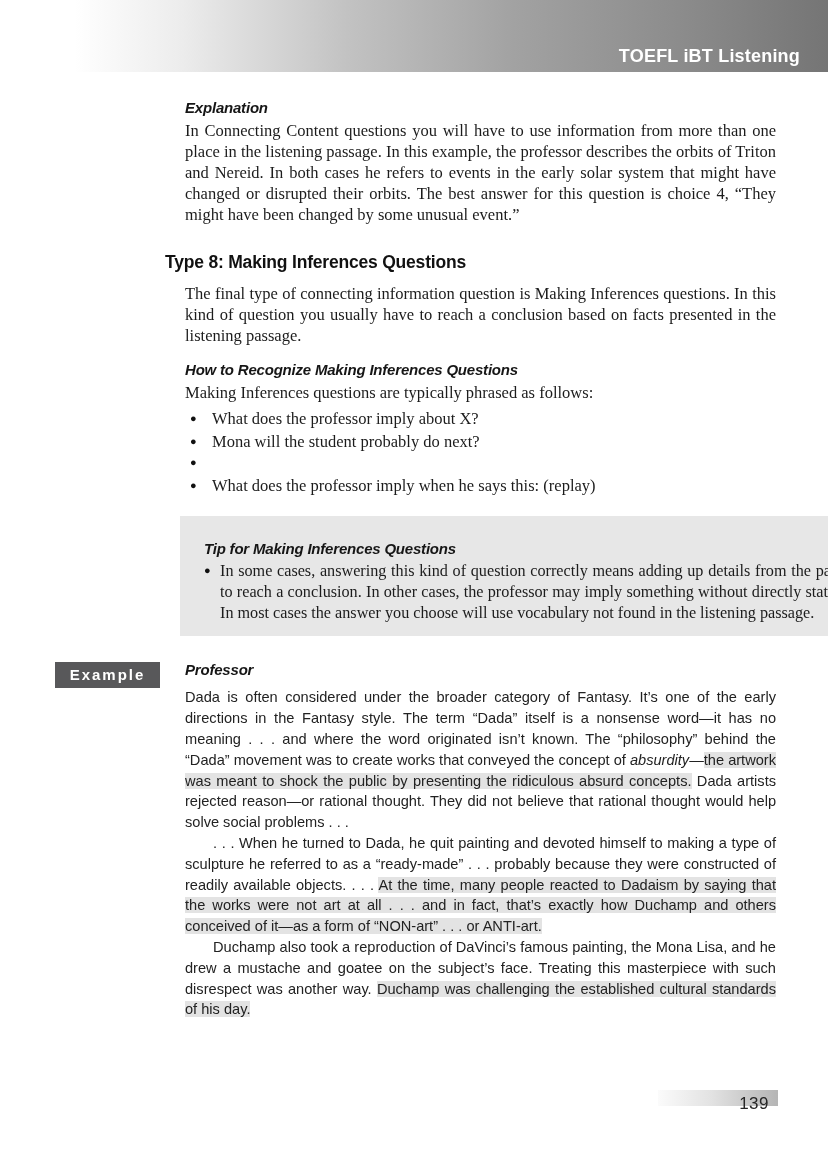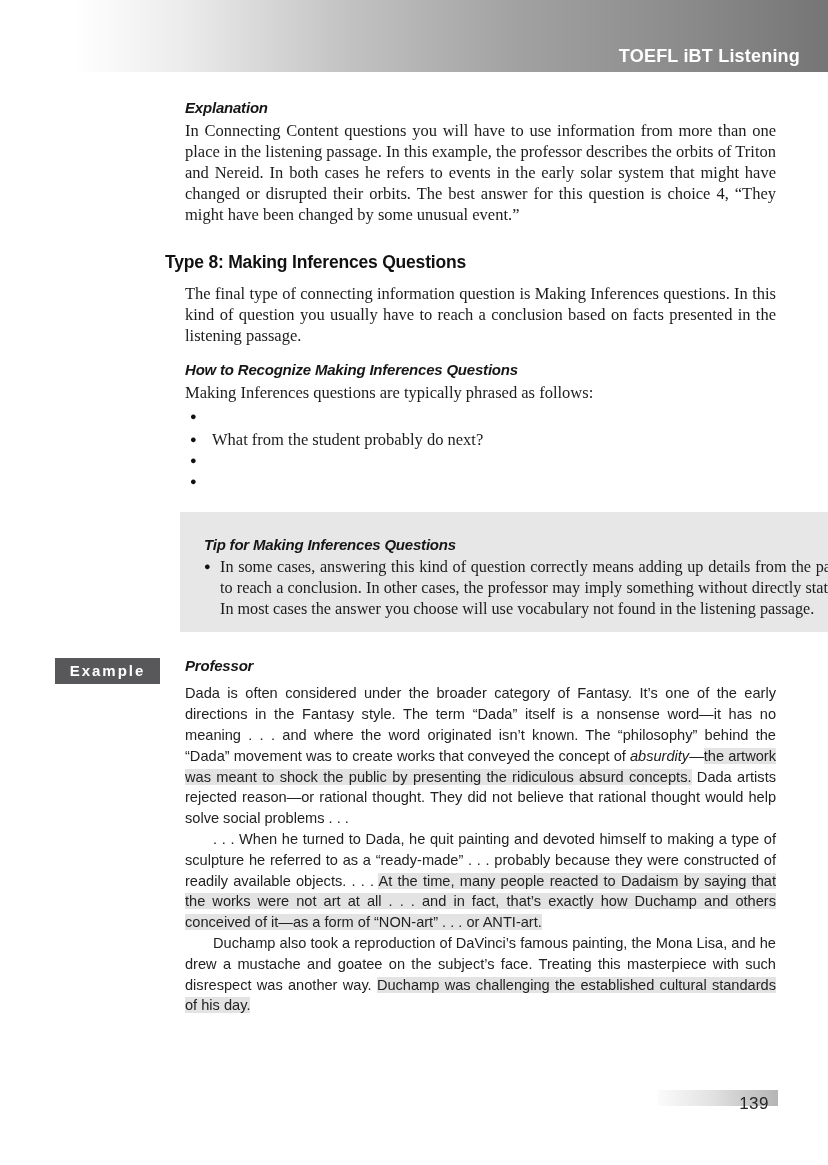--- a/index.html
+++ b/index.html
@@ -160,30 +160,32 @@
 
     <section class="sec-type8-body">
       <p class="serif">The final type of connecting information question is Making Inferences questions. In this kind of question you usually have to reach a conclusion based on facts presented in the listening passage.</p>
       <div class="sub-heading recognize-heading">How to Recognize Making Inferences Questions</div>
       <p class="serif">Making Inferences questions are typically phrased as follows:</p>
     </section>
 
     <ul class="bullet-list">
       <li>
         <span class="bullet-glyph">●</span>
-      </li>
-      <li>
-        <span class="bullet-glyph">●</span>
-        <span>What from the student probably do next?</span>
-      </li>
-      <li>
-        <span class="bullet-glyph">●</span>
-      </li>
-      <li>
-        <span class="bullet-glyph">●</span>
+        <span>What does the professor imply about X?</span>
+      </li>
+      <li>
+        <span class="bullet-glyph">●</span>
+        <span>Mona will the student probably do next?</span>
+      </li>
+      <li>
+        <span class="bullet-glyph">●</span>
+      </li>
+      <li>
+        <span class="bullet-glyph">●</span>
+        <span>What does the professor imply when he says this: (replay)</span>
       </li>
     </ul>
 
     <div class="tip-box">
       <div class="sub-heading">Tip for Making Inferences Questions</div>
       <div class="tip-item">
         <span class="bullet-glyph">●</span>
         <span class="serif">In some cases, answering this kind of question correctly means adding up details from the passage to reach a conclusion. In other cases, the professor may imply something without directly stating it. In most cases the answer you choose will use vocabulary not found in the listening passage.</span>
       </div>
     </div>

